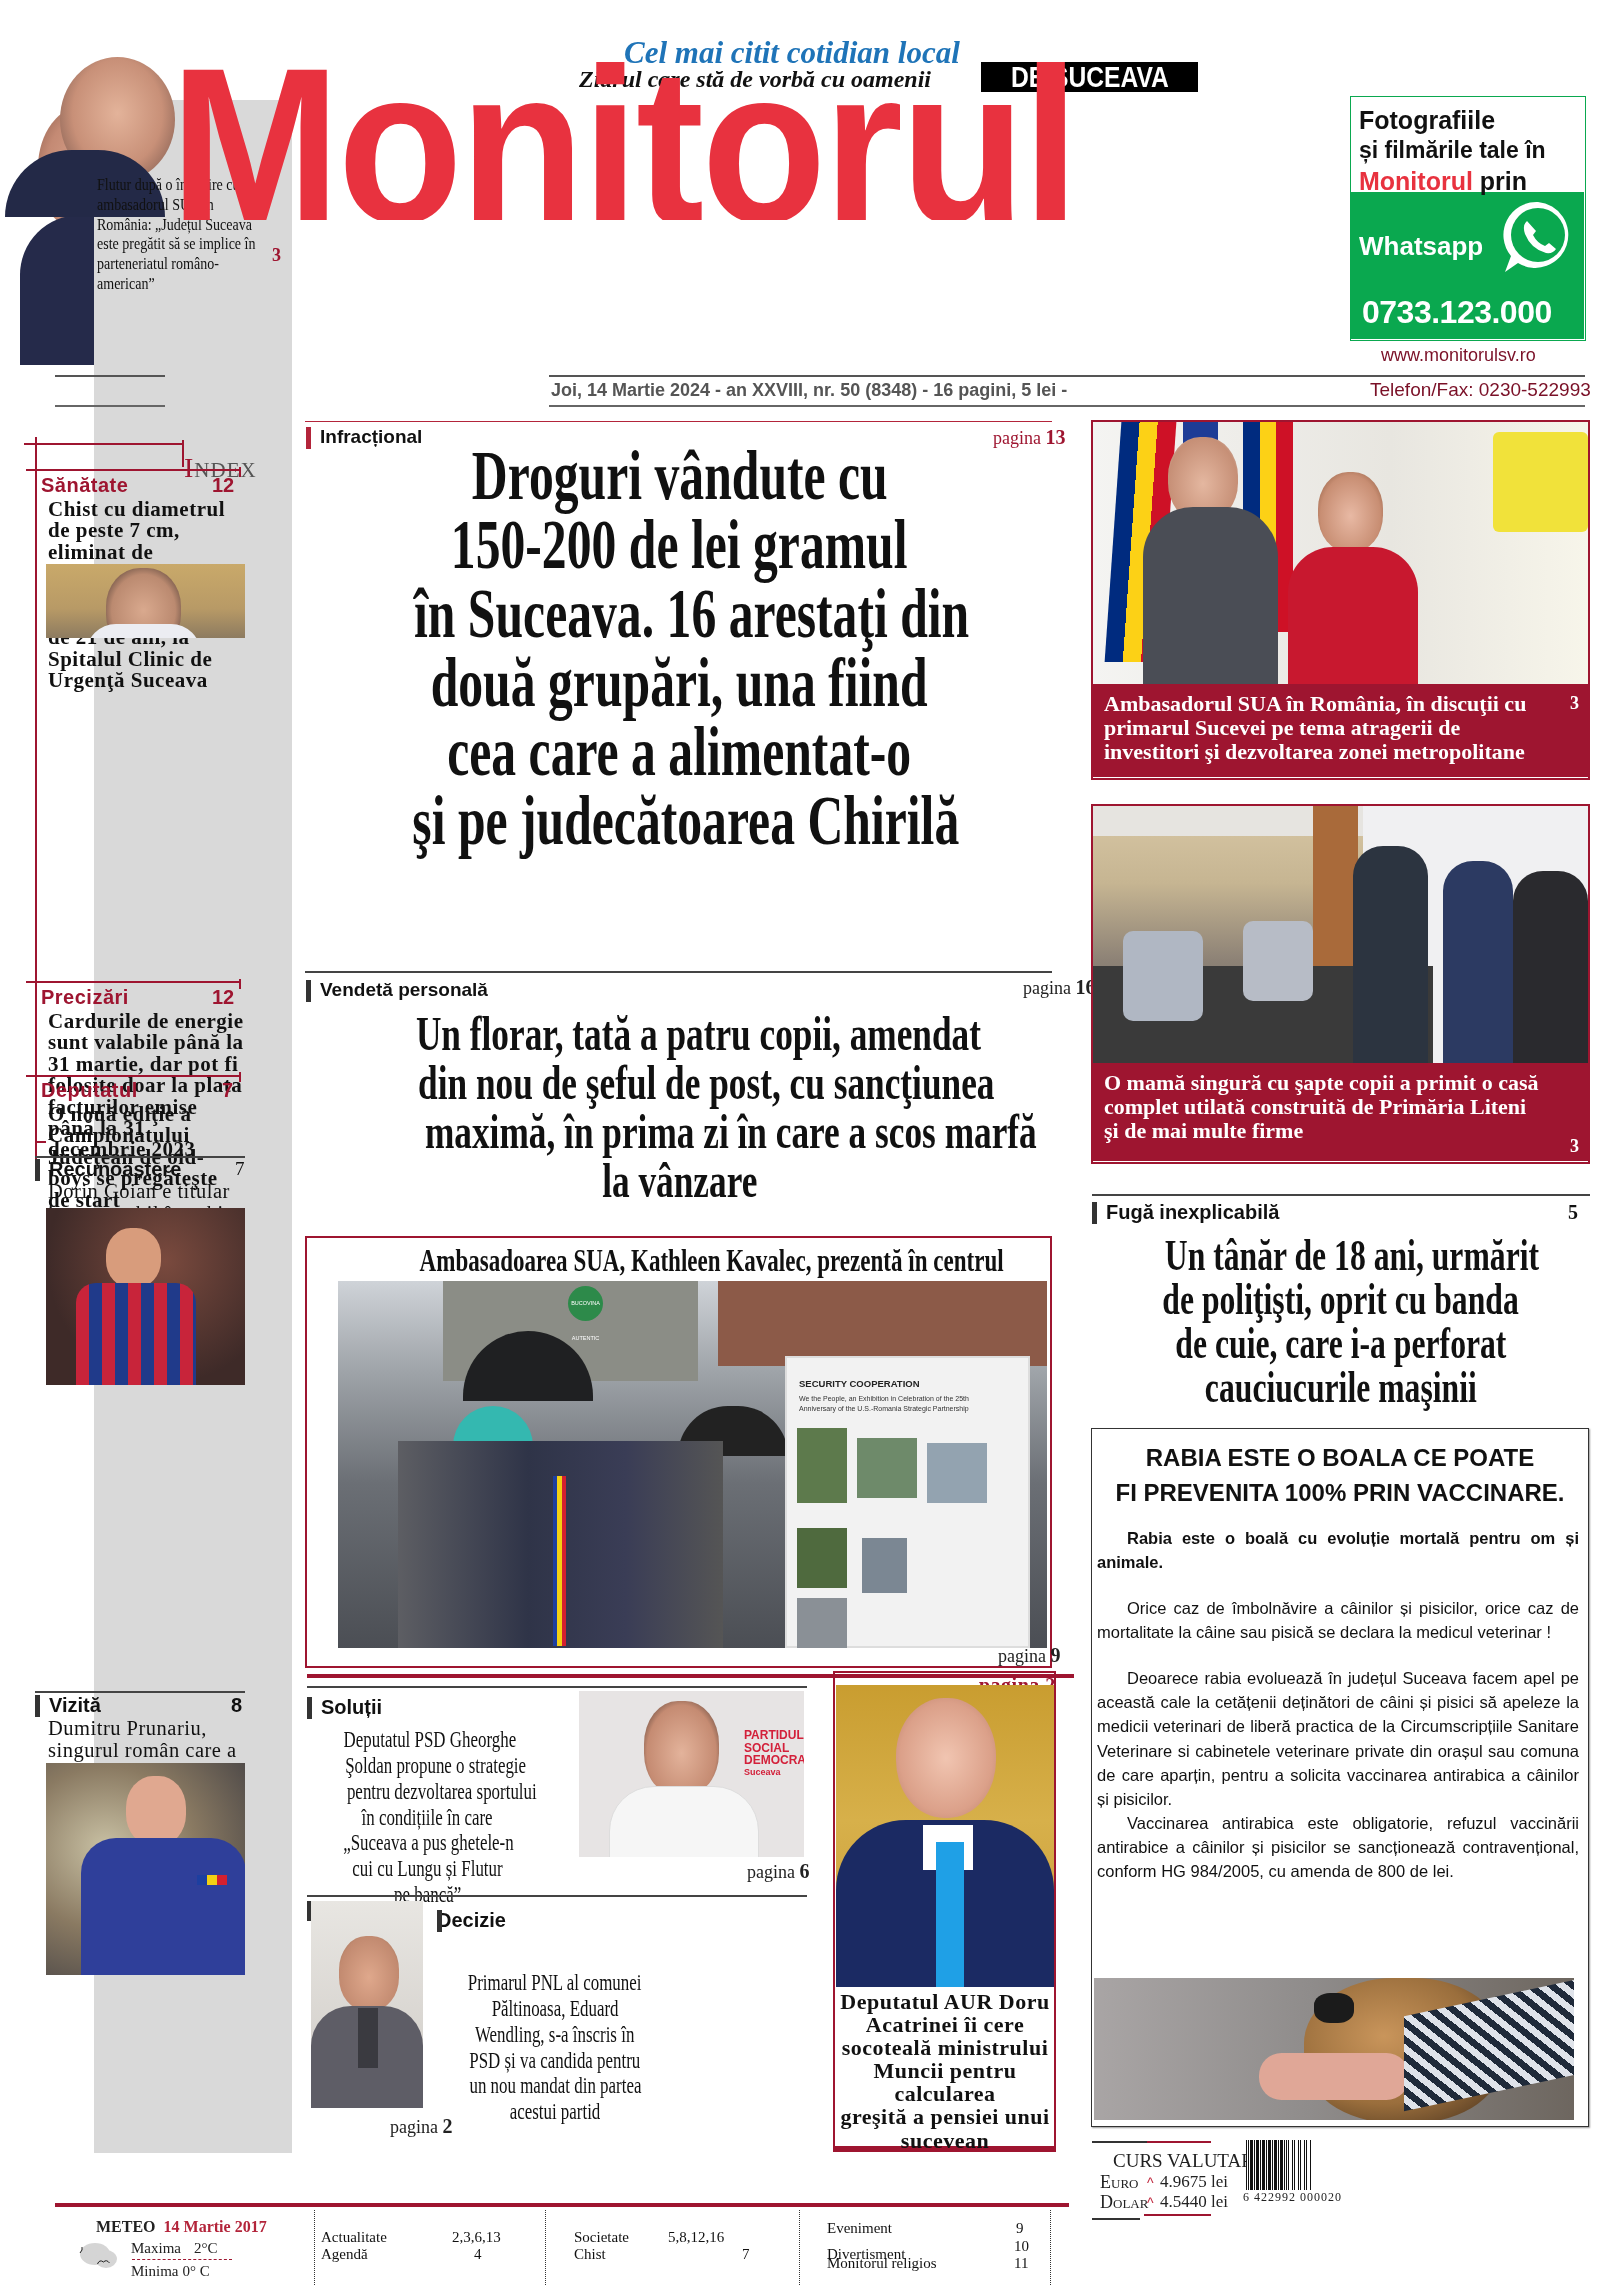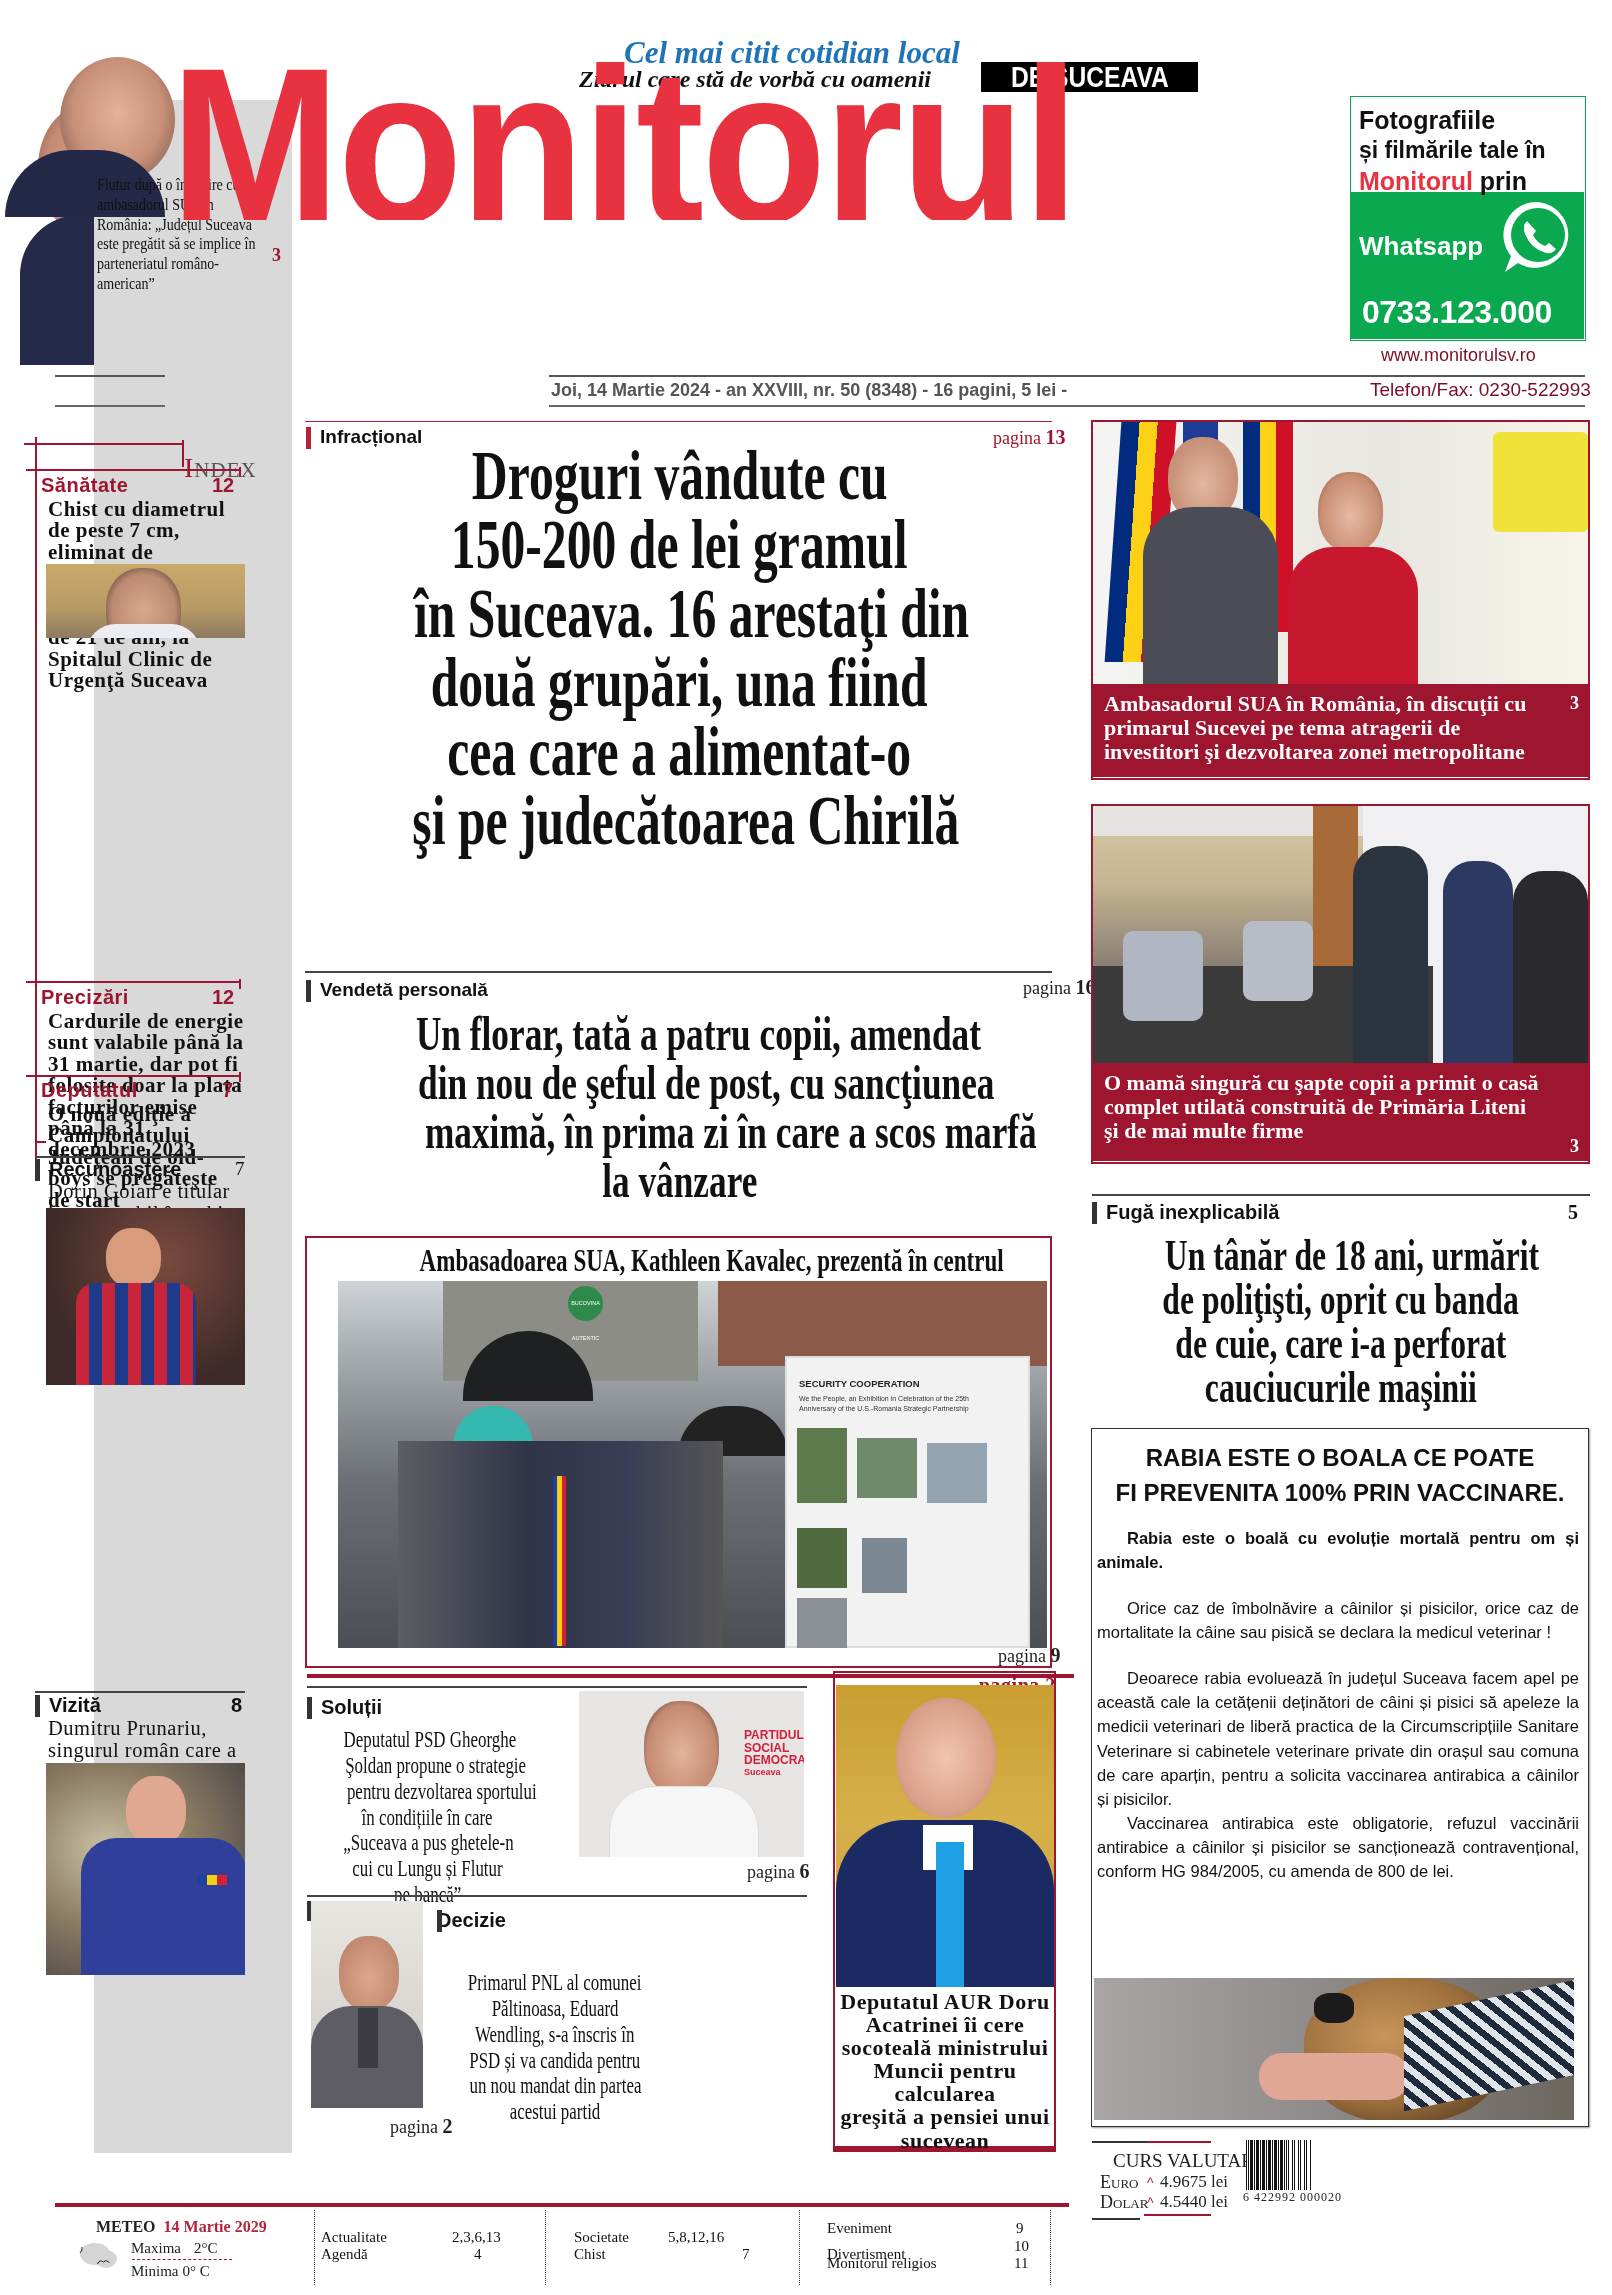--- a/index.html
+++ b/index.html
@@ -308,21 +308,21 @@
   <div style="position:absolute;left:210px;top:0;width:200px;height:145px;border-radius:45%;background:radial-gradient(ellipse at 40% 40%,#c9955b 0%,#9a6e3c 55%,#3d2a1a 100%);"></div>
   <div style="position:absolute;left:220px;top:15px;width:40px;height:30px;border-radius:40%;background:#1b1b1b;"></div>
   <div style="position:absolute;left:165px;top:75px;width:150px;height:47px;border-radius:22.5px;background:#e0a797;"></div>
   <div style="position:absolute;left:310px;top:20px;width:171px;height:95px;background:repeating-linear-gradient(45deg,#1f2a3a 0 6px,#dfe3ea 6px 12px);transform:skewY(-12deg);"></div>
 </div>
 
 <div class="redline" style="left:55px;top:2203px;width:1014px;height:4px;"></div>
 
 <div class="abs" style="left:96px;top:2218px;font-family:'Liberation Serif',serif;font-weight:bold;font-size:16px;">
   <span style="color:#222;">METEO</span>
-  <span class="red" style="color:#b3243a;margin-left:4px;">14 Martie 2029</span>
+  <span class="red" style="color:#b3243a;margin-left:4px;">14 Martie 2017</span>
 </div>
 <div class="abs" style="left:75px;top:2240px;width:45px;height:30px;">
   <svg width="45" height="30" viewBox="0 0 90 60">
     <ellipse cx="40" cy="28" rx="30" ry="22" fill="#d5d5d5"></ellipse>
     <ellipse cx="62" cy="38" rx="22" ry="18" fill="#d5d5d5"></ellipse>
     <path d="M10 26 q6 -6 4 -12" stroke="#222" stroke-width="2" fill="none"></path>
     <path d="M45 48 q4 -10 12 -4 q6 -6 12 2" stroke="#222" stroke-width="2" fill="none"></path>
   </svg>
 </div>
 <div class="abs" style="left:131px;top:2240px;font-family:'Liberation Serif',serif;font-size:15px;color:#222;">

